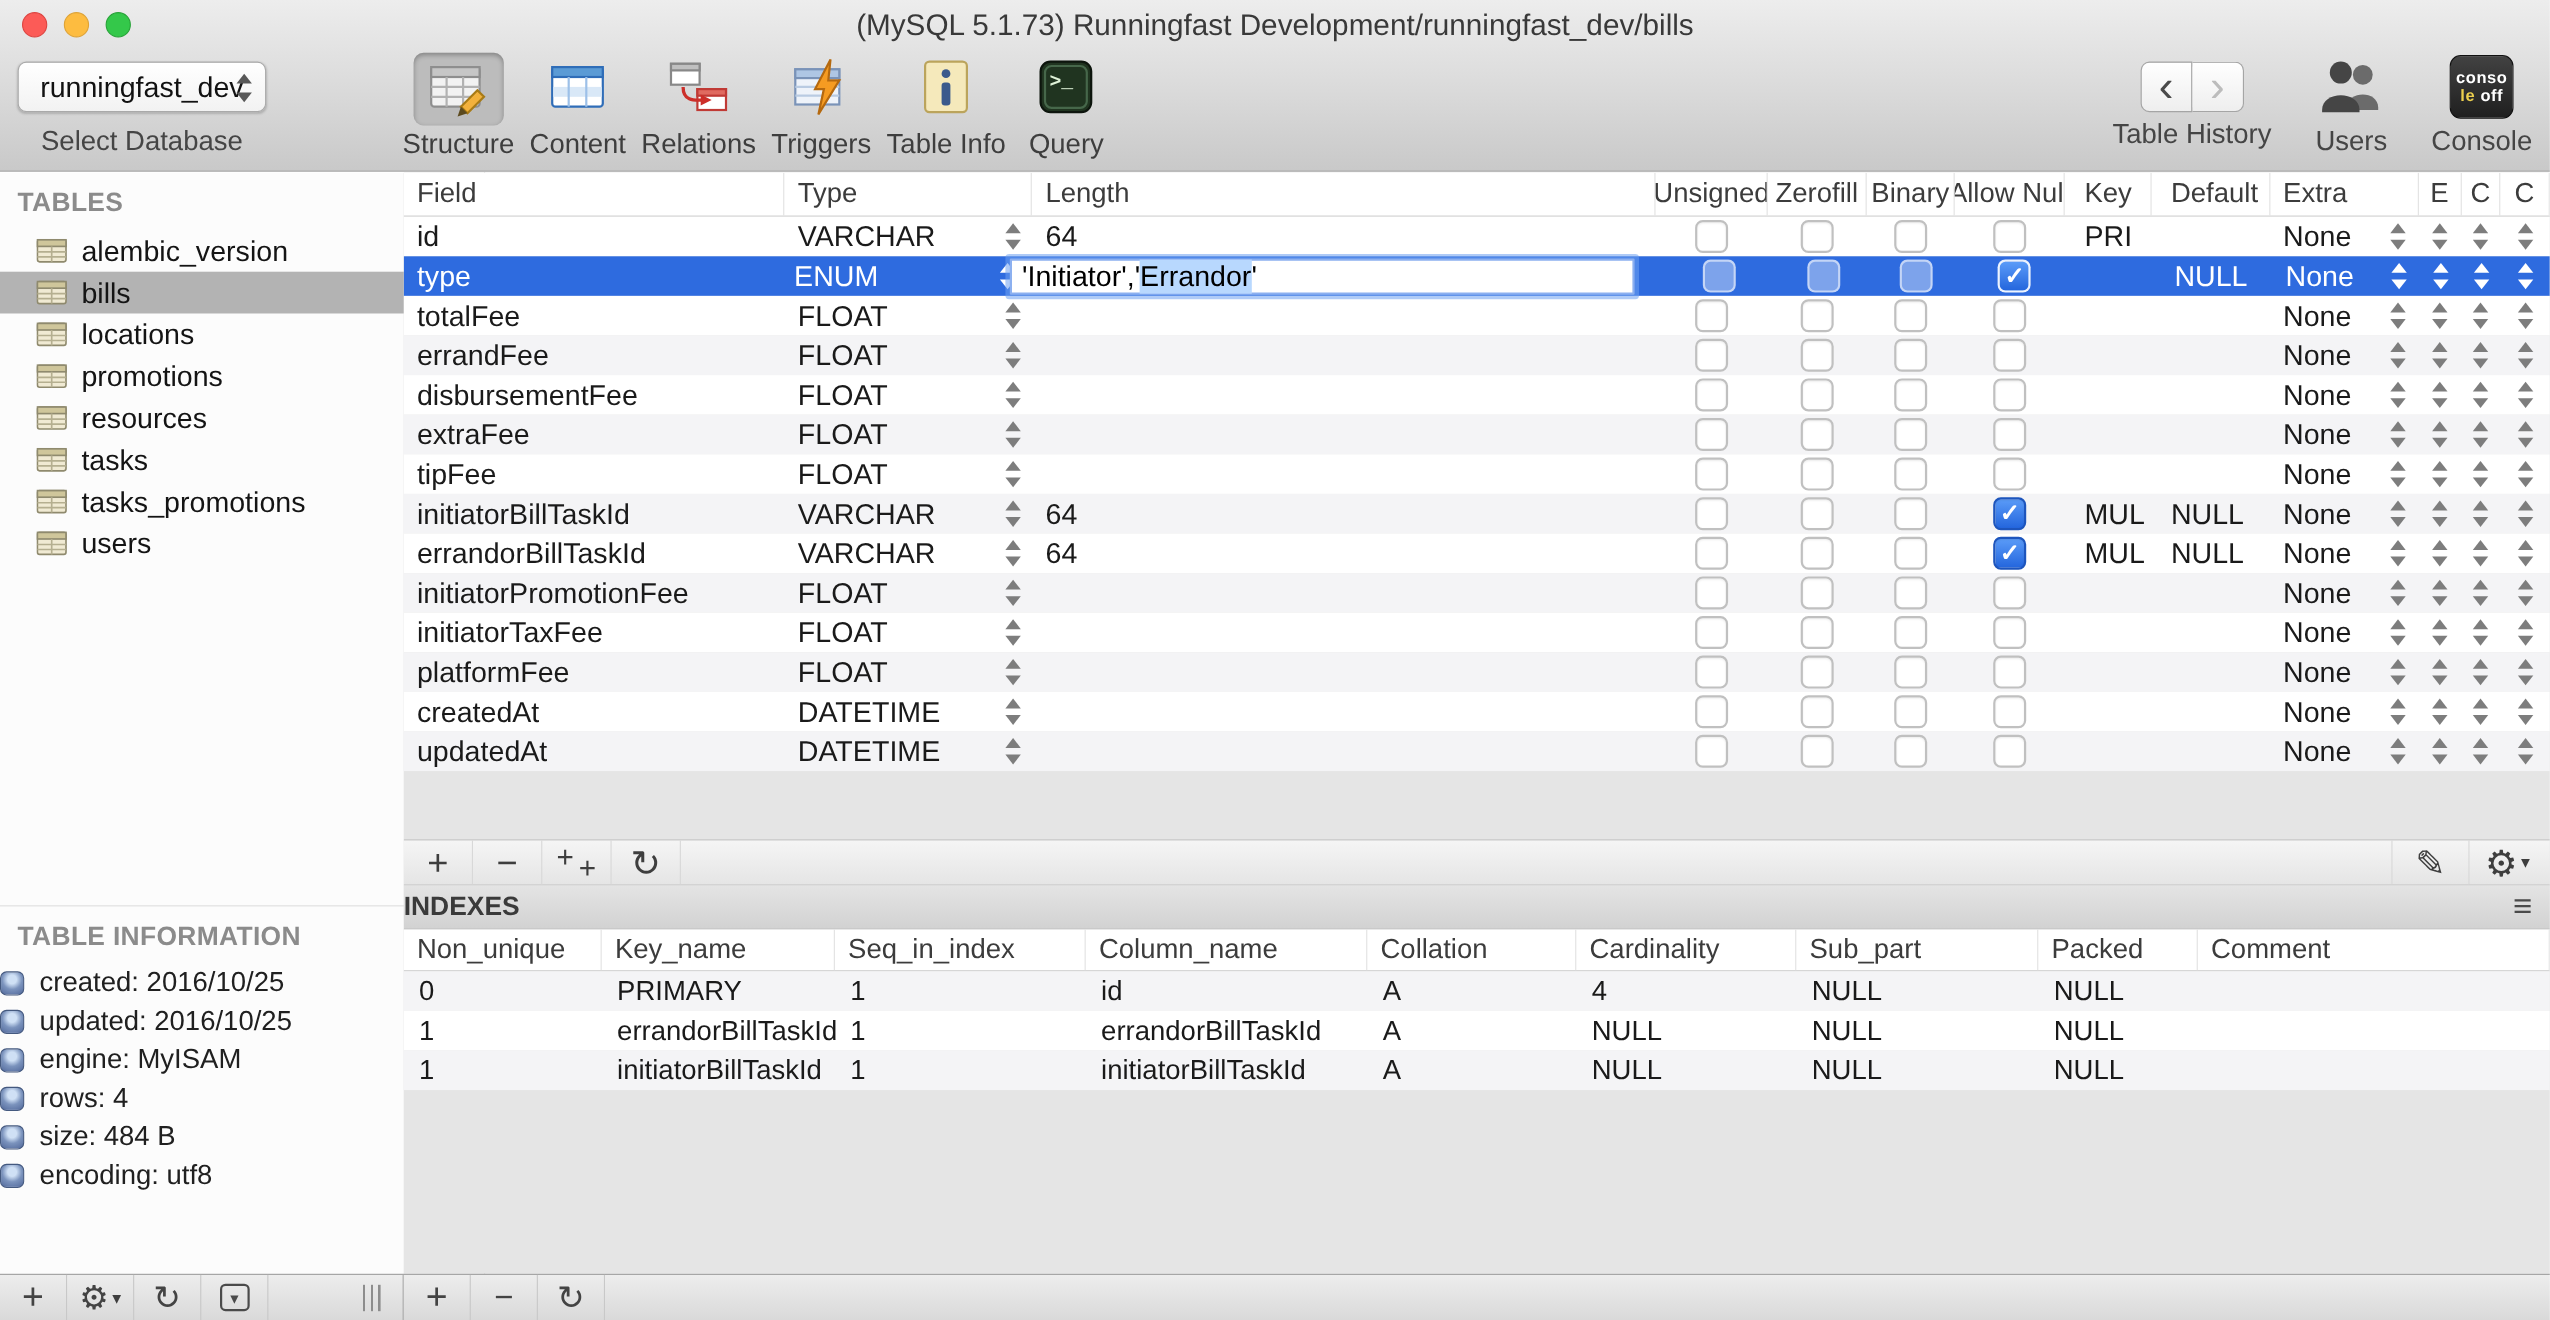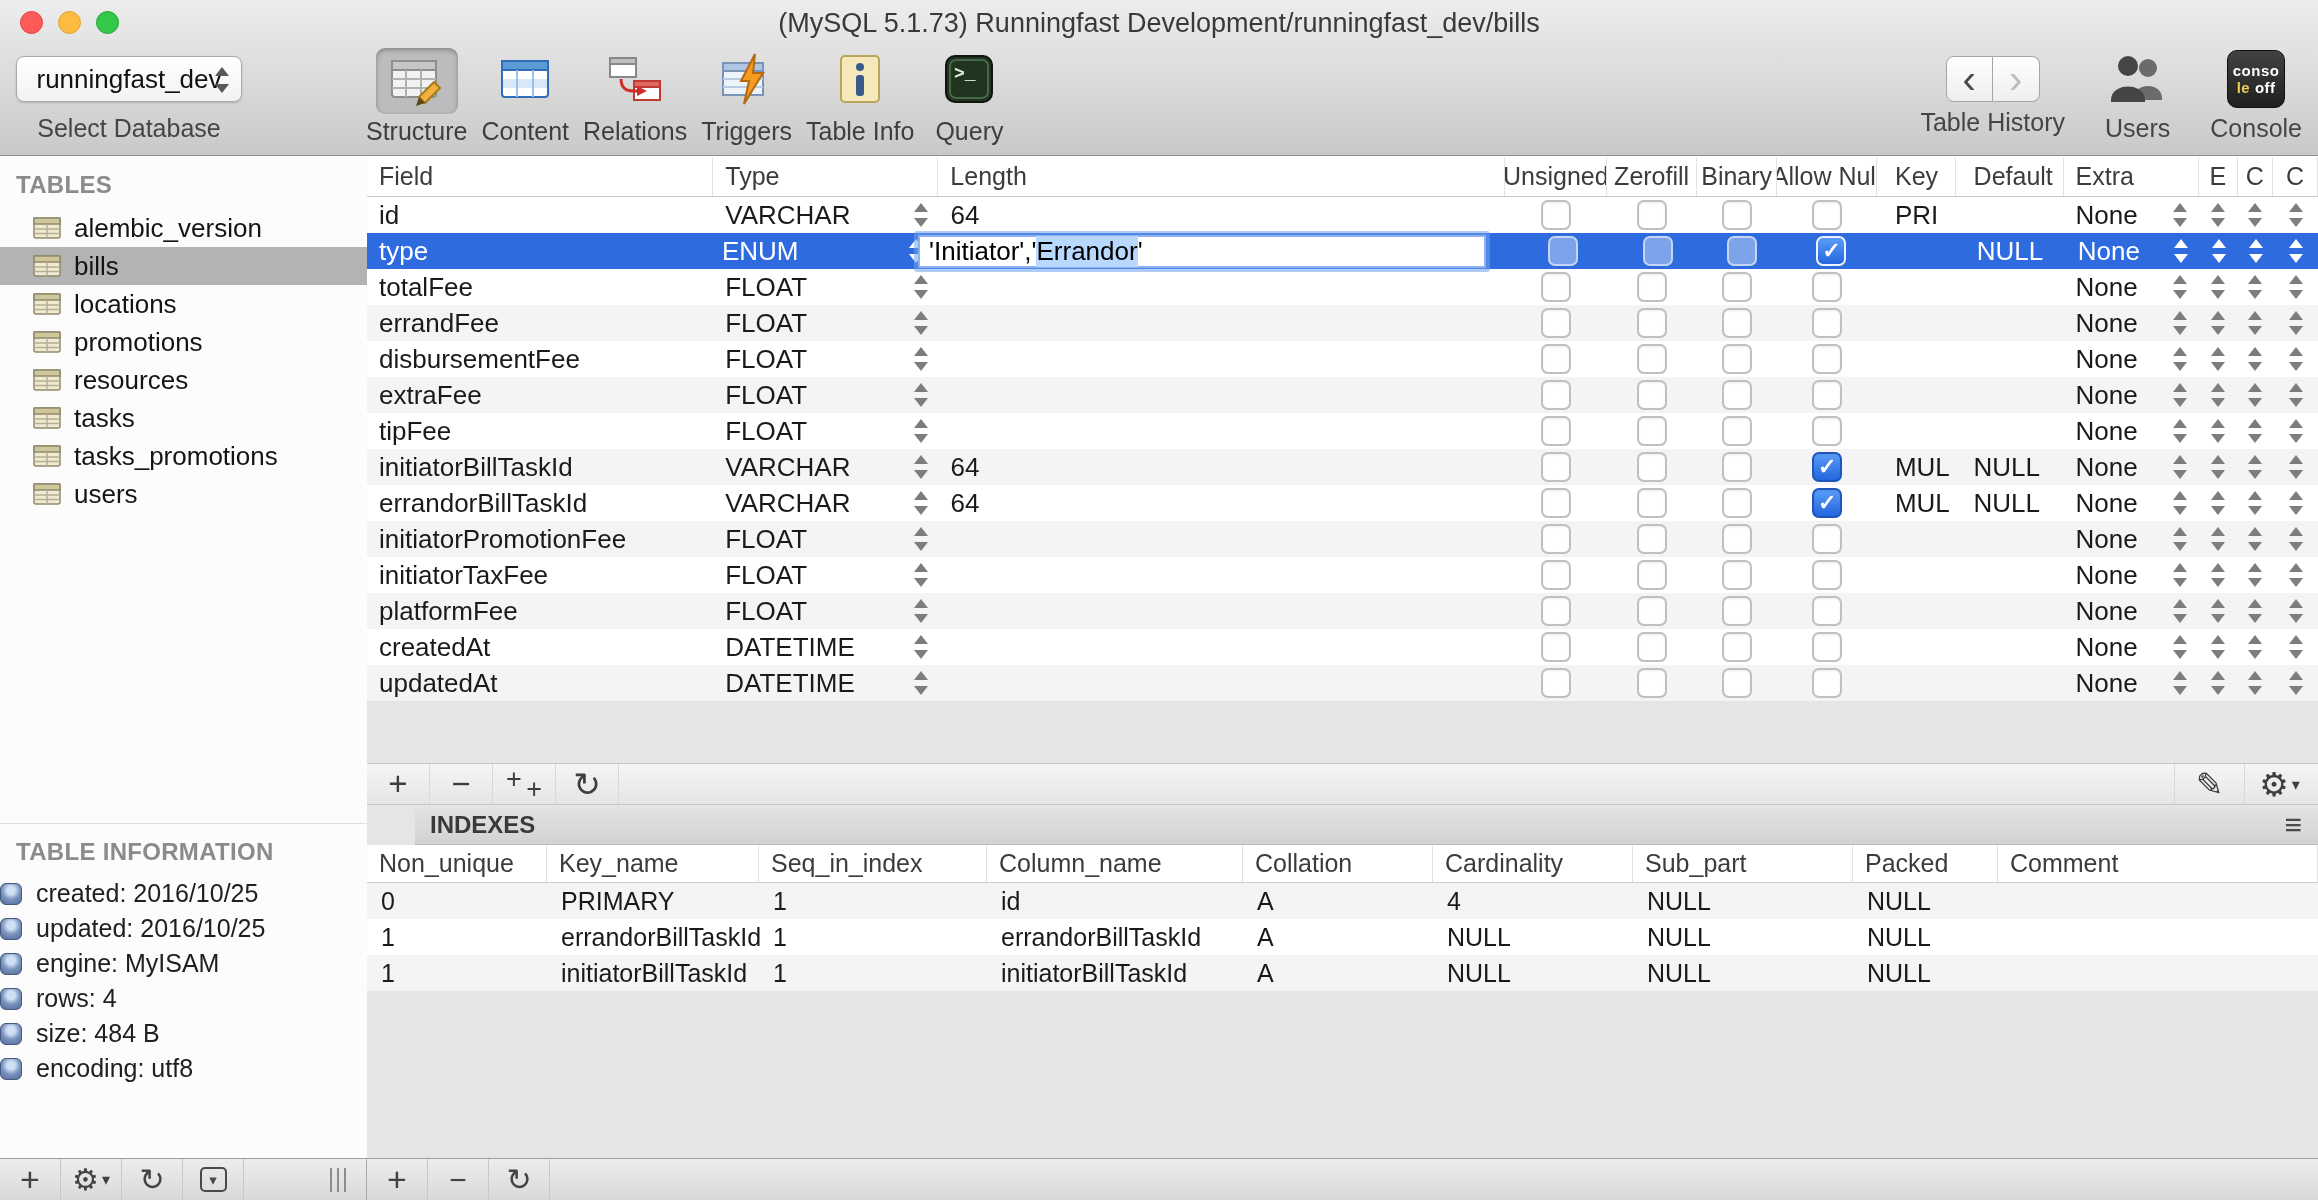--- a/index.html
+++ b/index.html
@@ -118,21 +118,21 @@
   .sf-right .sf-btn { border-right:none; border-left:1px solid #d8d8d8; width:70px; }
   .dup { position:relative; width:36px; height:30px; }
   .dup i { position:absolute; font-style:normal; font-size:27px; color:#3e3e3e; line-height:1; }
   .dup i:first-child { left:0; top:-3px; }
   .dup i:last-child { right:0; bottom:-4px; }
   .mini-caret { font-size:16px; margin-left:3px; color:#3e3e3e; }
 
   
   .indexes-bar { position:absolute; left:0; right:0; top:648px; height:40px;
     background:linear-gradient(#e4e4e4,#d2d2d2); border-bottom:1px solid #bcbcbc;
-    display:flex; align-items:center; padding-left:15px; font-size:24px; font-weight:bold; color:#3a3a3a;margin-left:48px; }
+    display:flex; align-items:center; font-size:24px; font-weight:bold; color:#3a3a3a; }
   .burger { position:absolute; right:16px; font-size:30px; font-weight:normal; color:#4a4a4a; }
   .ihead { position:absolute; left:0; right:0; top:688px; height:38px; display:flex; background:#fff; border-bottom:1px solid #cdcdcd; }
   .irows { position:absolute; left:0; right:0; top:726px; }
   .irow { display:flex; height:36px; align-items:center; background:#fff; }
   .irow.alt { background:#f4f4f6; }
   .icell { display:flex; align-items:center; padding-left:14px; font-size:25px; white-space:nowrap; }
   .i-0 { width:180px; } .i-1 { width:212px; } .i-2 { width:228px; } .i-3 { width:256px; }
   .i-4 { width:190px; } .i-5 { width:200px; } .i-6 { width:220px;text-align:right; } .i-7 { width:145px; } .i-8 { flex:1; }
 
   

